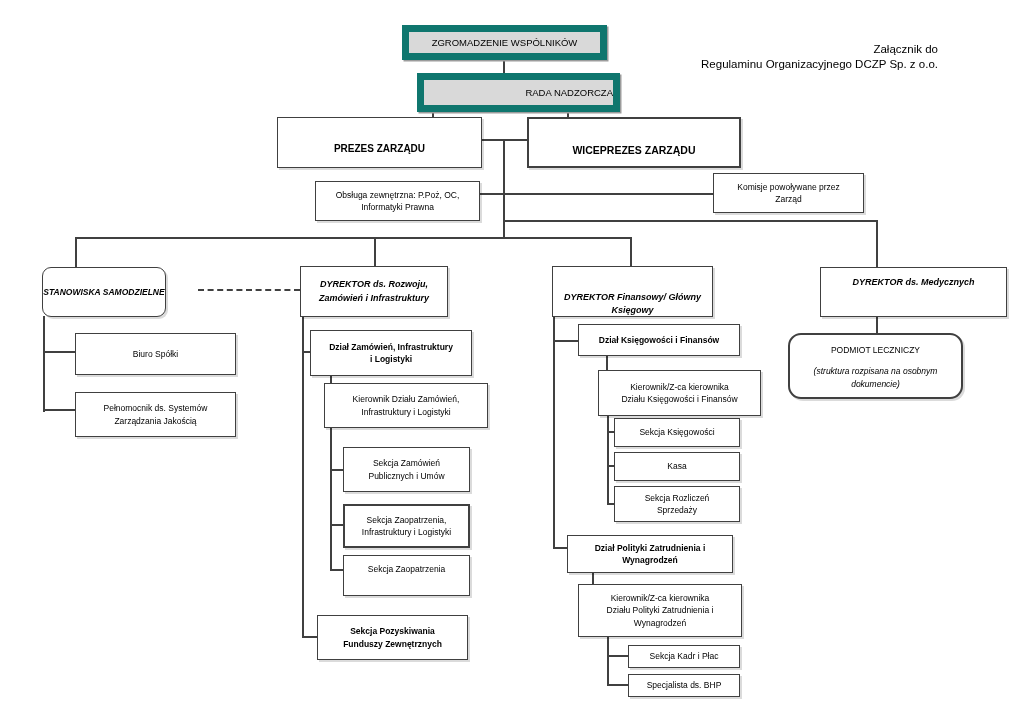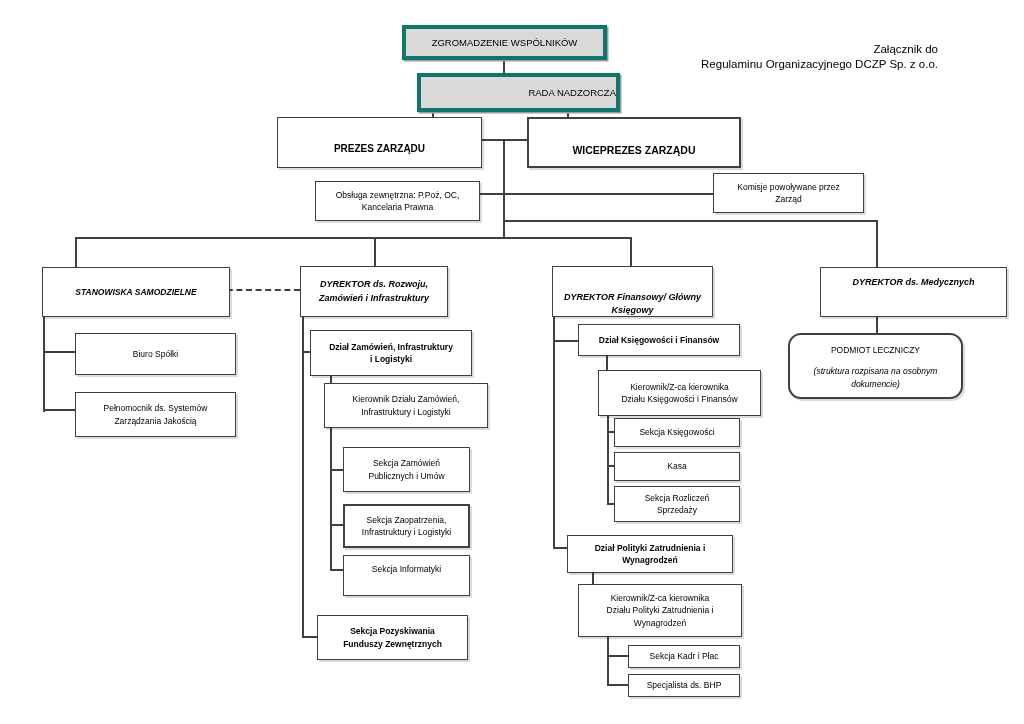--- a/index.html
+++ b/index.html
@@ -3,21 +3,21 @@
 <meta charset="utf-8">
 <style>
   html,body{margin:0;padding:0;background:#fff;}
   #stage{position:relative;width:1024px;height:724px;background:#fff;overflow:hidden;
          font-family:"Liberation Sans",sans-serif;color:#000;}
   .box{position:absolute;background:#fff;border:1.5px solid #404040;box-sizing:border-box;
        display:flex;flex-direction:column;align-items:center;justify-content:center;
        text-align:center;font-size:8.5px;line-height:1.45;
        box-shadow:2px 2px 0 rgba(0,0,0,0.14);}
   .box div{width:100%;}
-  .gray{background:#d9d9d9;border:4px solid #0f766e;box-shadow:1.5px 1.5px 0 #9c9c9c;font-size:9.5px;}
+  .gray{background:#d9d9d9;border:7px solid #0f766e;box-shadow:1.5px 1.5px 0 #9c9c9c;font-size:9.5px;}
   .top{justify-content:flex-start;padding-top:24px;}
   .b{font-weight:bold;}
   .bi{font-weight:bold;font-style:italic;font-size:9px;}
   .it{font-style:italic;}
   .hl,.vl{position:absolute;background:#404040;}
   .hl{height:2px;}
   .vl{width:2px;}
   .dash{position:absolute;border-top:2.5px dashed #404040;height:0;background:none;}
   #note{position:absolute;top:42px;right:86px;text-align:right;font-size:11.5px;line-height:1.32;}
 </style>
@@ -83,29 +83,29 @@
   <div class="box b top" style="left:277px;top:117px;width:205px;height:51px;font-size:10px;">
     <div>PREZES ZARZĄDU</div>
   </div>
 
   <div class="box b top" style="left:527px;top:117px;width:214px;height:51px;font-size:10.5px;border-width:2px;align-items:center;">
     <div>WICEPREZES ZARZĄDU</div>
   </div>
 
   <div class="box" style="left:315px;top:181px;width:165px;height:40px;">
     <div>Obsługa zewnętrzna: P.Poż, OC,</div>
-    <div>Kancelaria Prawna</div>
+    <div>Informatyki Prawna</div>
   </div>
 
   <div class="box" style="left:713px;top:173px;width:151px;height:40px;">
     <div>Komisje powoływane przez</div>
     <div>Zarząd</div>
   </div>
 
-  <div class="box bi" style="left:42px;top:267px;width:188px;height:50px;font-size:8.5px;">
+  <div class="box bi" style="left:42px;top:267px;width:124px;height:50px;font-size:8.5px;border-radius:9px;">
     <div>STANOWISKA SAMODZIELNE</div>
   </div>
 
   <div class="box bi" style="left:300px;top:266px;width:148px;height:51px;">
     <div>DYREKTOR ds. Rozwoju,</div>
     <div>Zamówień i Infrastruktury</div>
   </div>
 
   <div class="box bi top" style="left:552px;top:266px;width:161px;height:51px;">
     <div>DYREKTOR Finansowy/ Główny</div>
@@ -139,21 +139,21 @@
     <div>Sekcja Zamówień</div>
     <div>Publicznych i Umów</div>
   </div>
 
   <div class="box" style="left:343px;top:504px;width:127px;height:44px;border-width:2px;">
     <div>Sekcja Zaopatrzenia,</div>
     <div>Infrastruktury i Logistyki</div>
   </div>
 
   <div class="box top" style="left:343px;top:555px;width:127px;height:41px;padding-top:7px;">
-    <div>Sekcja Informatyki</div>
+    <div>Sekcja Zaopatrzenia</div>
   </div>
 
   <div class="box b" style="left:317px;top:615px;width:151px;height:45px;">
     <div>Sekcja Pozyskiwania</div>
     <div>Funduszy Zewnętrznych</div>
   </div>
 
   <div class="box b" style="left:578px;top:324px;width:162px;height:32px;">
     <div>Dział Księgowości i Finansów</div>
   </div>

